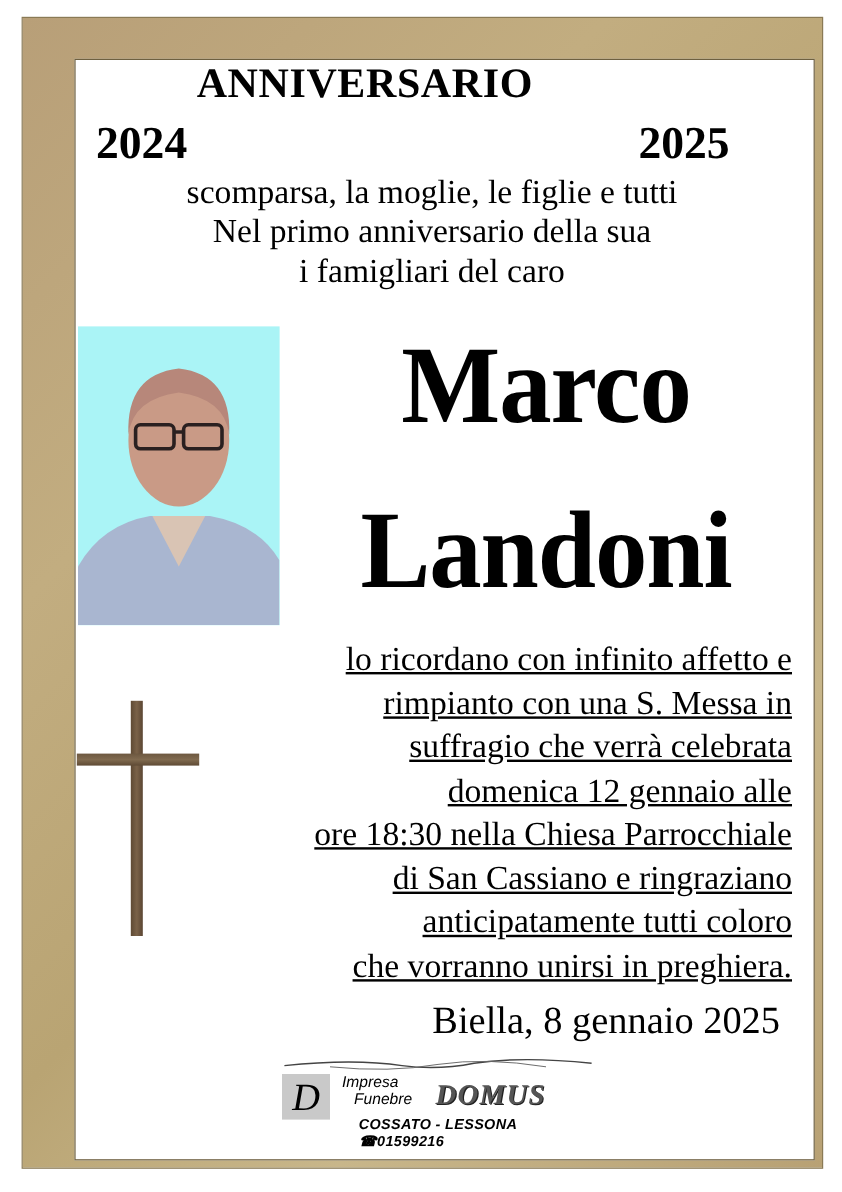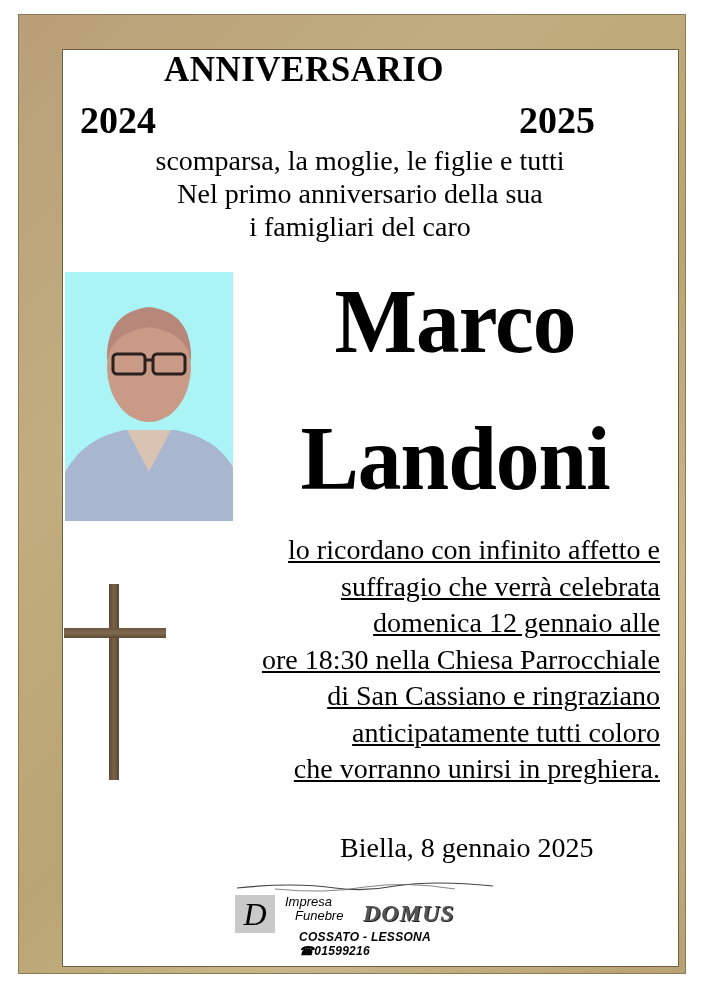--- a/index.html
+++ b/index.html
@@ -5,27 +5,27 @@
   html,body{margin:0;padding:0;background:#fff;}
   body{width:702px;height:993px;position:relative;overflow:hidden;font-family:"Liberation Serif","DejaVu Serif",serif;color:#000;}
   .frame{position:absolute;left:18px;top:14px;width:668px;height:960px;
     background:linear-gradient(135deg,#b89f78 0%,#c2ad80 30%,#b9a473 55%,#c8b68a 75%,#b8a174 100%);
     border:1px solid #8a7a55;box-sizing:border-box;}
   .inner{position:absolute;left:43px;top:34px;width:617px;height:918px;background:#fff;
     border:1px solid #6e6040;box-sizing:border-box;}
   .abs{position:absolute;}
   .title{left:0;width:608px;top:50px;text-align:center;font-weight:bold;font-size:35px;letter-spacing:0.5px;}
   .year{top:98px;font-weight:bold;font-size:38px;}
-  .y1{left:80px;} .y2{left:519px;text-align:right;}
+  .y1{left:80px;} .y2{left:532px;text-align:right;}
   .intro{left:100px;width:520px;top:144px;text-align:center;font-size:28px;line-height:33px;}
   .photo{left:65px;top:272px;width:168px;height:249px;background:#aaf4f6;overflow:hidden;}
   .name{left:240px;width:430px;text-align:center;font-weight:bold;font-size:92px;letter-spacing:-1px;transform:scaleX(0.95);}
   .n1{top:268px;} .n2{top:405px;}
   .body{left:160px;width:500px;top:532px;text-align:right;font-size:28px;line-height:36.5px;text-decoration:underline;}
-  .date{left:340px;width:310px;top:832px;font-size:28px;}
+  .date{left:340px;width:310px;top:832px;text-align:right;font-size:32px;}
   .cross-v{left:109px;top:584px;width:10px;height:196px;background:linear-gradient(90deg,#5e4a34,#7a6248,#5b4633);}
   .cross-h{left:64px;top:628px;width:102px;height:10px;background:linear-gradient(180deg,#6d5840,#806a4f,#5e4a34);}
   .logo{left:235px;top:880px;width:260px;height:70px;}
   .logo-d{position:absolute;left:0;top:15px;width:40px;height:38px;background:#c9c9c9;font-family:"Liberation Serif",serif;font-style:italic;font-size:32px;text-align:center;line-height:38px;}
   .imp{position:absolute;left:50px;top:15px;font-family:"Liberation Sans",sans-serif;font-style:italic;font-size:13px;line-height:13px;}
   .imp2{position:absolute;left:60px;top:28px;font-family:"Liberation Sans",sans-serif;font-style:italic;font-size:13px;}
   .domus{position:absolute;left:128px;top:20px;font-family:"Liberation Serif",serif;font-weight:bold;font-style:italic;font-size:24px;color:#555;letter-spacing:1px;text-shadow:1px 1px 0 #222;}
   .addr{position:absolute;left:64px;top:50px;font-family:"Liberation Sans",sans-serif;font-style:italic;font-weight:bold;font-size:12px;letter-spacing:0.3px;}
   .swirl{position:absolute;left:0;top:0;}
 </style>
@@ -59,20 +59,21 @@
 </div>
 
 <div class="abs name n1">Marco</div>
 <div class="abs name n2">Landoni</div>
 
 <div class="abs cross-v"></div>
 <div class="abs cross-h"></div>
 
 <div class="abs body">
   <div>lo ricordano con infinito affetto e</div>
+  <div>rimpianto con una S. Messa in</div>
   <div>suffragio che verrà celebrata</div>
   <div>domenica 12 gennaio alle</div>
   <div>ore 18:30 nella Chiesa Parrocchiale</div>
   <div>di San Cassiano e ringraziano</div>
   <div>anticipatamente tutti coloro</div>
   <div>che vorranno unirsi in preghiera.</div>
 </div>
 
 <div class="abs date">Biella, 8 gennaio 2025</div>
 

